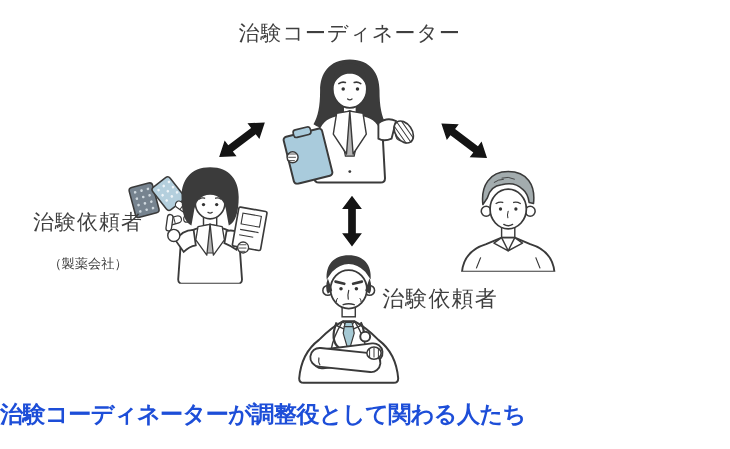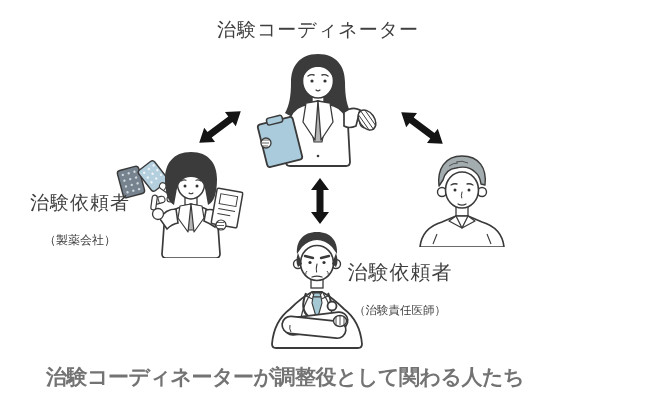--- a/index.html
+++ b/index.html
@@ -11,22 +11,22 @@
   .node-label{color:#3f3f3f;text-align:center;line-height:1.15;}
   .node-label .main{font-size:19px;letter-spacing:1px;}
   .node-label .sub{font-size:12px;letter-spacing:0;margin-top:20px;}
   .lbl-top{left:168px;top:17px;width:300px;font-size:19px;letter-spacing:1px;color:#3f3f3f;text-align:center;}
   .lbl-sponsor{left:20px;top:192px;width:120px;}
   .lbl-subject{left:480px;top:188px;width:100px;font-size:20px;color:#3f3f3f;text-align:center;letter-spacing:1px;}
   .lbl-institution{left:346px;top:261px;width:108px;}
   .lbl-institution .main{font-size:20px;}
   .lbl-institution .sub{font-size:11.5px;}
   .caption{
-    left:0;top:363px;width:524px;text-align:right;
-    font-size:21px;font-weight:700;color:#737373;letter-spacing:-0.5px;
+    left:0;top:363px;width:524px;text-align:left;
+    font-size:21px;font-weight:700;color:#1d4ed8;letter-spacing:-0.5px;
   }
   svg{display:block;}
 </style>
 </head>
 <body>
 
 <div id="canvas">
 
   <div class="abs lbl-top">治験コーディネーター</div>
 
@@ -229,18 +229,17 @@
     <g transform="rotate(6 52 101)">
       <rect x="18" y="93" width="64" height="17" rx="8.5" fill="#fff" stroke="#3a3a3a" stroke-width="1.7"></rect>
     </g>
     <ellipse cx="76" cy="95" rx="6.5" ry="5.5" fill="#fff" stroke="#3a3a3a" stroke-width="1.4"></ellipse>
     <path d="M72,91 v8 M76,90 v9 M80,91 v8" stroke="#3a3a3a" stroke-width="0.9" fill="none"></path>
     <path d="M26,99 q-1,4 1,7" stroke="#3a3a3a" stroke-width="1" fill="none"></path>
   </svg>
 
   <div class="abs node-label lbl-institution">
     <div class="main">治験依頼者</div>
-    <div class="sub">（治験責任医師）</div>
   </div>
 
   <div class="abs caption">治験コーディネーターが調整役として関わる人たち</div>
 
 </div>
 
 </body></html>

